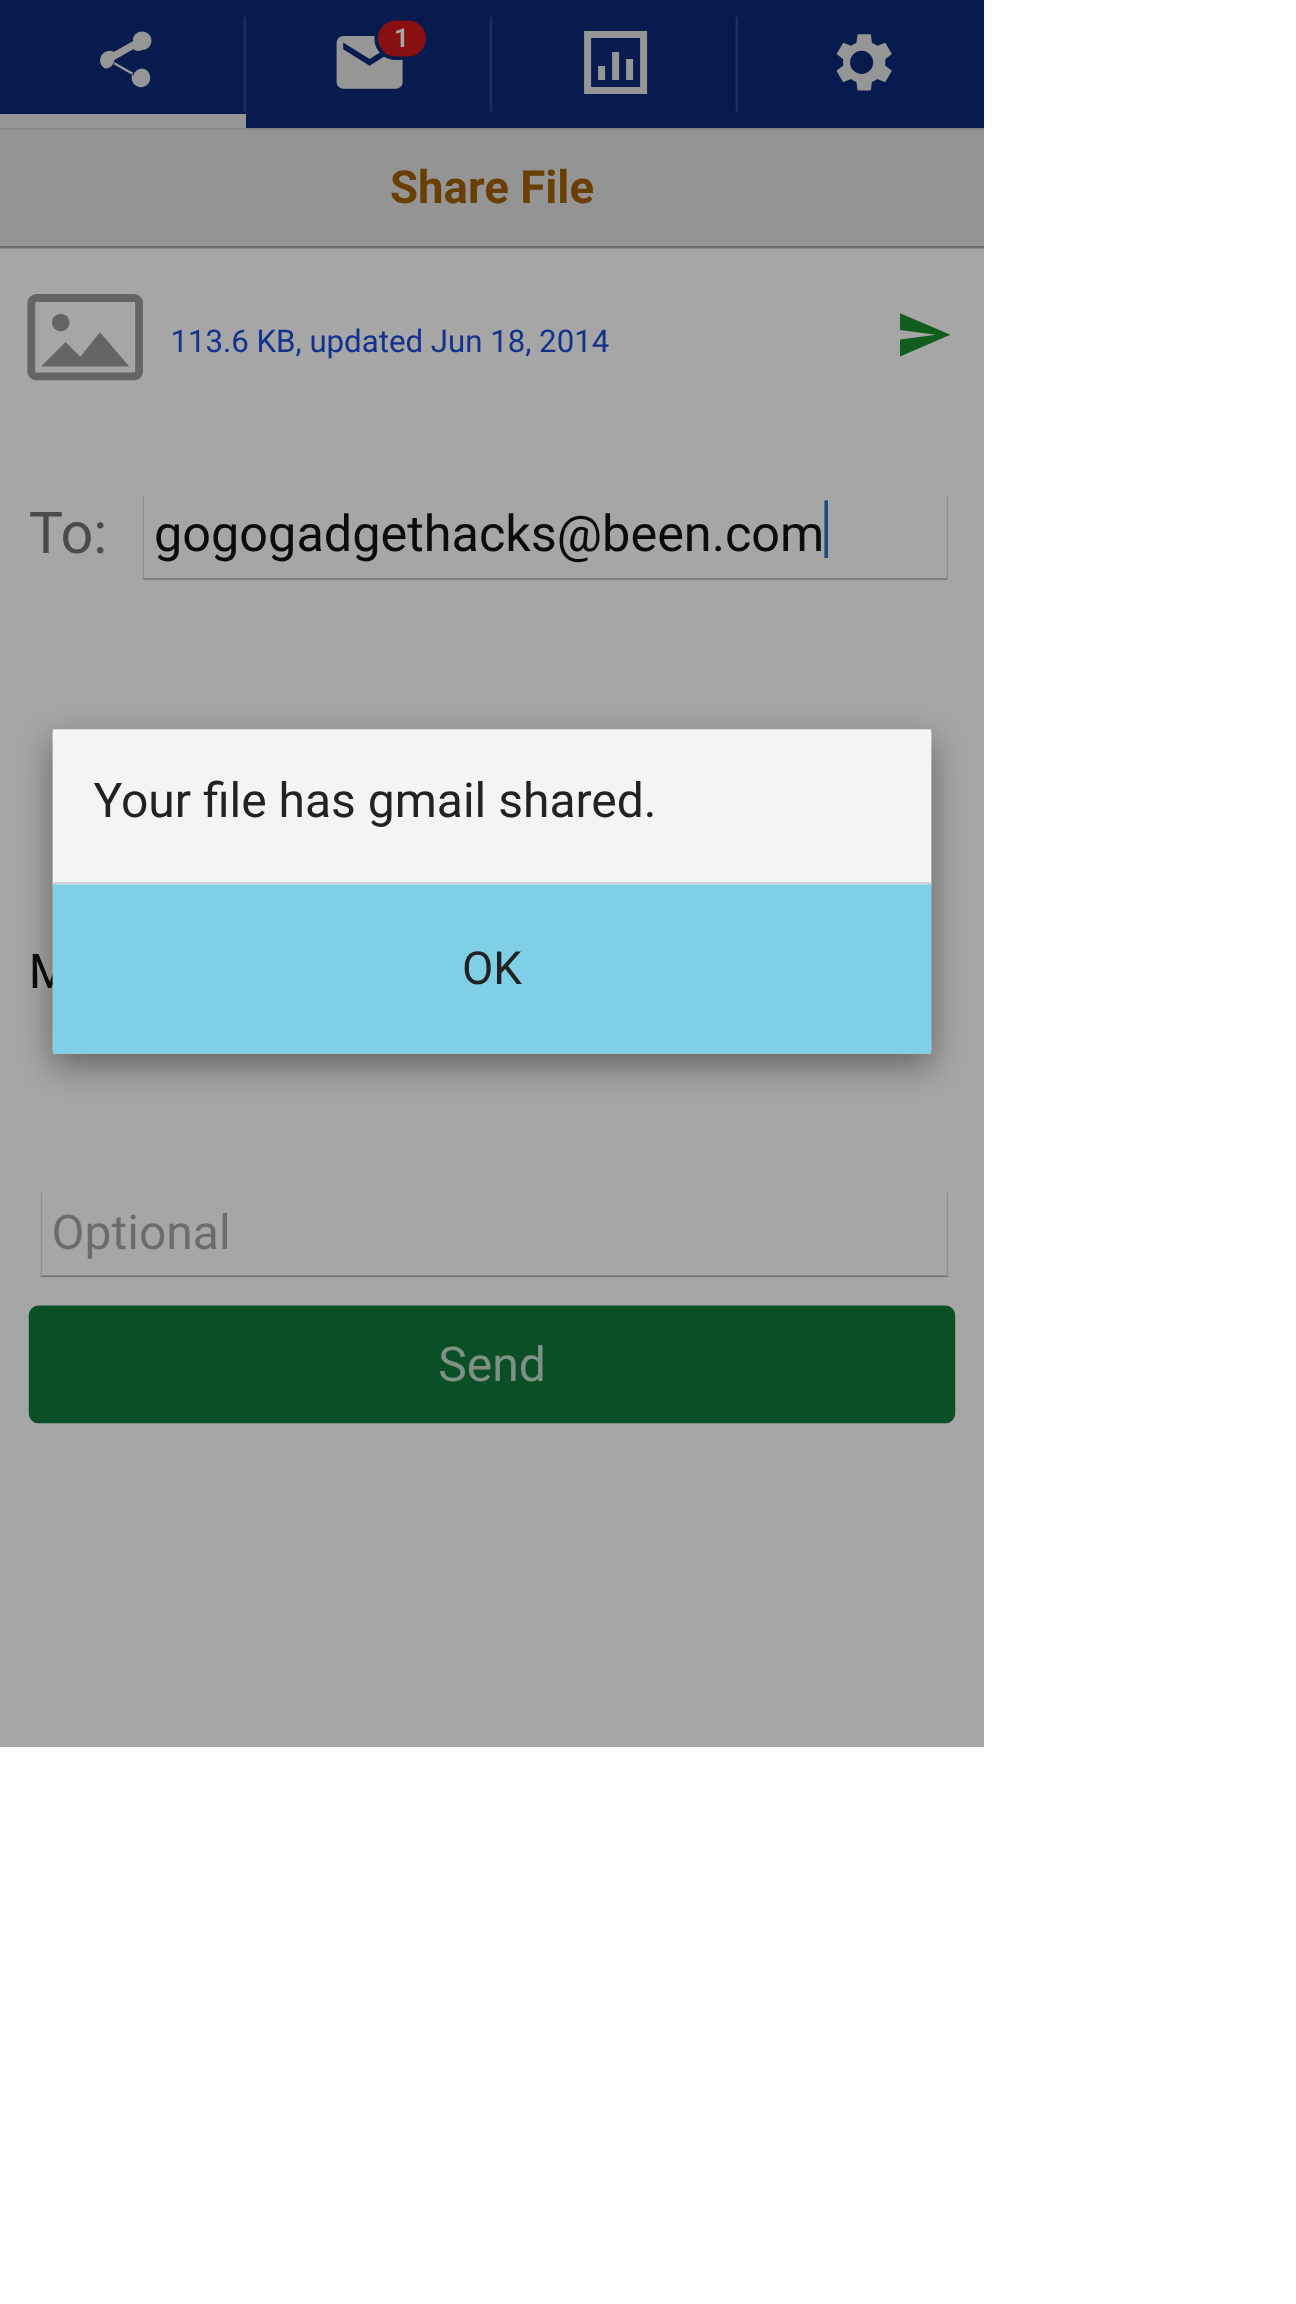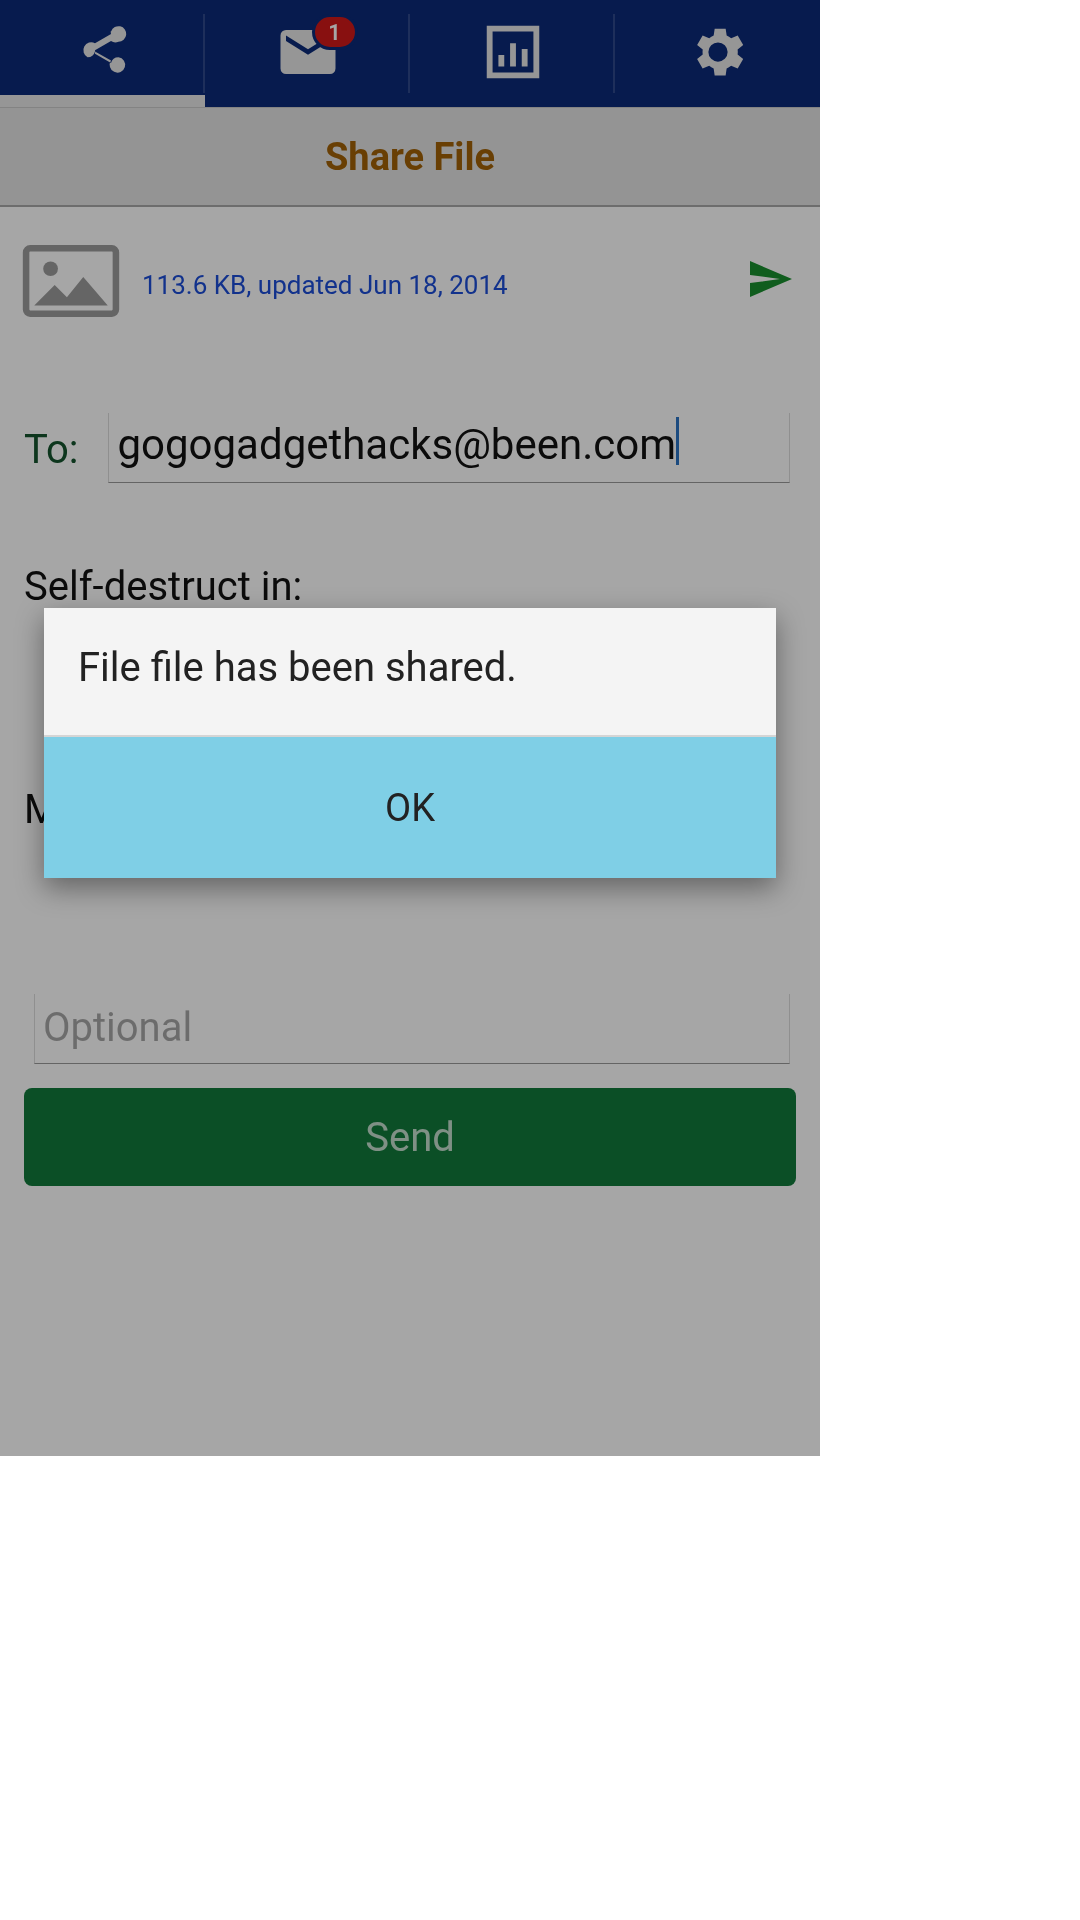--- a/index.html
+++ b/index.html
@@ -49,21 +49,21 @@
   }
   .file-meta { flex: 1; }
   .file-name { font-size: 42px; color: #111; }
   .file-detail { font-size: 26px; color: #1d4ed8; margin-top: 8px; }
   .send-arrow { flex: 0 0 auto; }
 
   
   .to-row {
     display: flex; align-items: flex-end; padding: 70px 30px 10px 24px;
   }
-  .to-label { font-size: 40px; color: #14532d; margin-right: 30px; padding-bottom: 10px; }
+  .to-label { font-size: 48px; color: #737373; margin-right: 30px; padding-bottom: 10px; }
   .to-input {
     flex: 1; font-size: 42px; color: #111; padding: 4px 8px 6px 8px;
     border: 1px solid #bfbfbf; border-top: none; border-left: 1px solid #dcdcdc; border-right: 1px solid #dcdcdc;
     border-bottom: 1px solid #9a9a9a; outline: none; background: transparent;
     height: 70px;
   }
   .cursor {
     display:inline-block; width:3px; height:48px; background:#2b74c4; vertical-align:-6px;
   }
 
@@ -162,29 +162,28 @@
     </span>
   </div>
 
   <div class="to-row">
     <div class="to-label">To:</div>
     <div class="to-input">
       <span>gogogadgethacks@been.com</span><span class="cursor"></span>
     </div>
   </div>
 
-  <div class="section-label">Self-destruct in:</div>
 
   <div style="height:240px;"></div>
   <div style="position:absolute; left:24px; top:786px; font-size:40px; color:#111;">M</div>
 
   <div class="optional-input" style="position:absolute; left:0; right:0; top:940px;">Optional</div>
 
   <div class="send-btn" style="position:absolute; left:0; right:0; top:1024px;">Send</div>
 
   <div class="scrim"></div>
 
   <div class="dialog">
-    <div class="dialog-body">File file has been shared.</div>
+    <div class="dialog-body">Your file has gmail shared.</div>
     <div class="dialog-btn">OK</div>
   </div>
 
 </div>
 
 </body></html>

